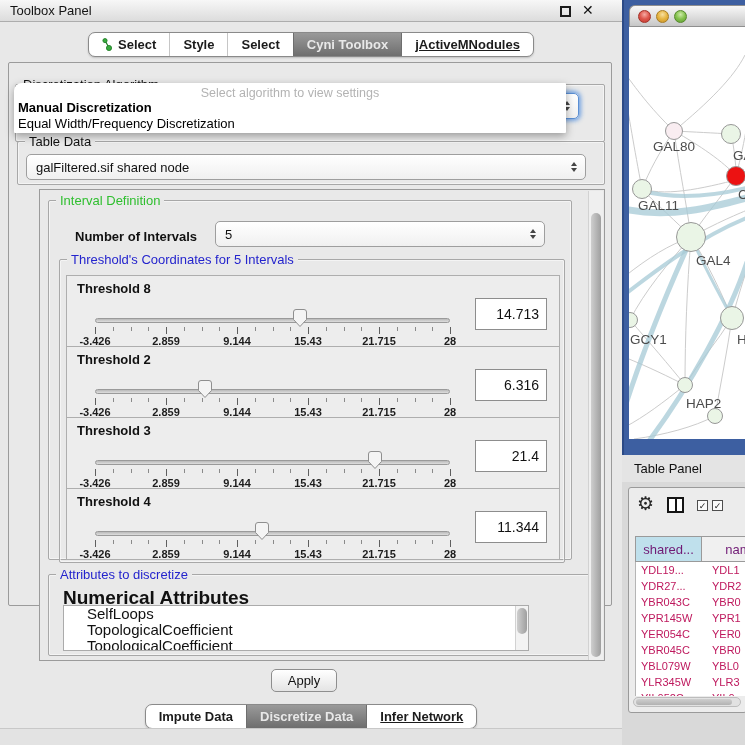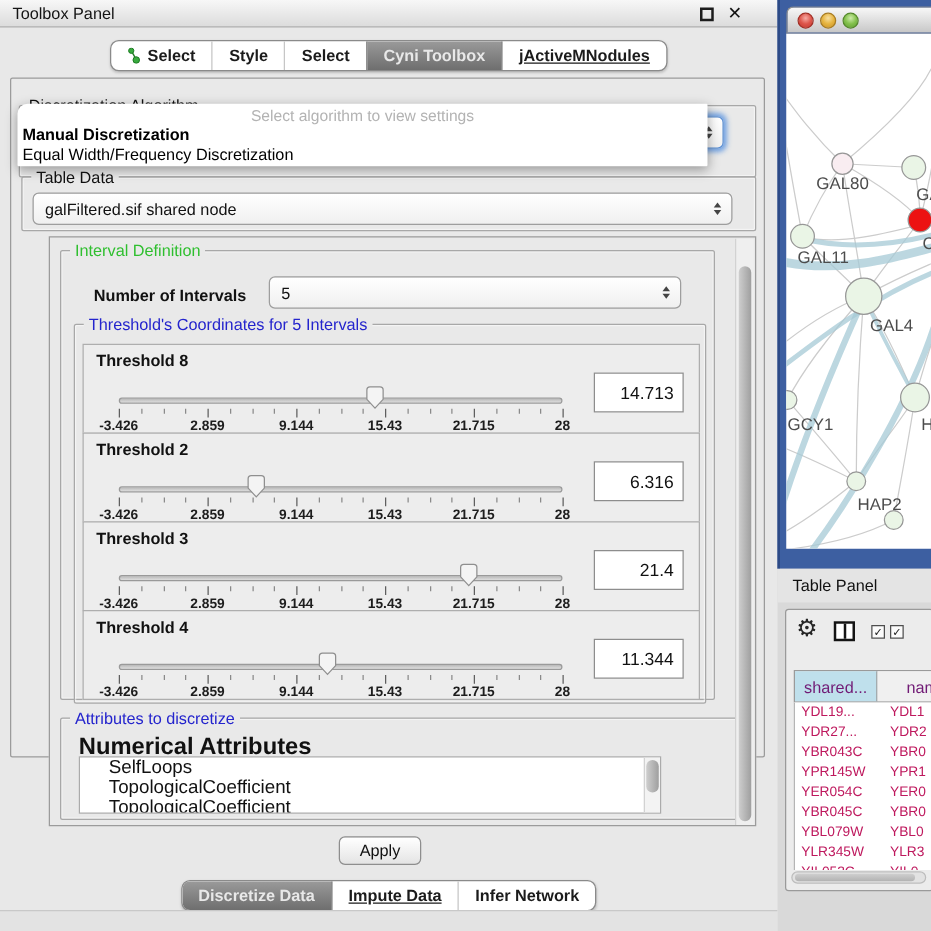--- a/index.html
+++ b/index.html
@@ -376,25 +376,25 @@
   <div class="popup">
     <div class="popup-prompt">Select algorithm to view settings</div>
     <div class="menu-items">
         <div class="menu-item bold">Manual Discretization</div>
         <div class="menu-item">Equal Width/Frequency Discretization</div>
       </div>
   </div>
 
   <div class="bottom-tabbar">
     <div class="segmented">
+        <div class="seg-tab">
+          <span>Impute Data</span>
+        </div>
         <div class="seg-tab sel">
           <span>Discretize Data</span>
-        </div>
-        <div class="seg-tab">
-          <span>Impute Data</span>
         </div>
         <div class="seg-tab">
           <span>Infer Network</span>
         </div>
       </div>
   </div>
   <div class="bottom-strip"></div>
 
   <div class="right-bg"></div>
 

